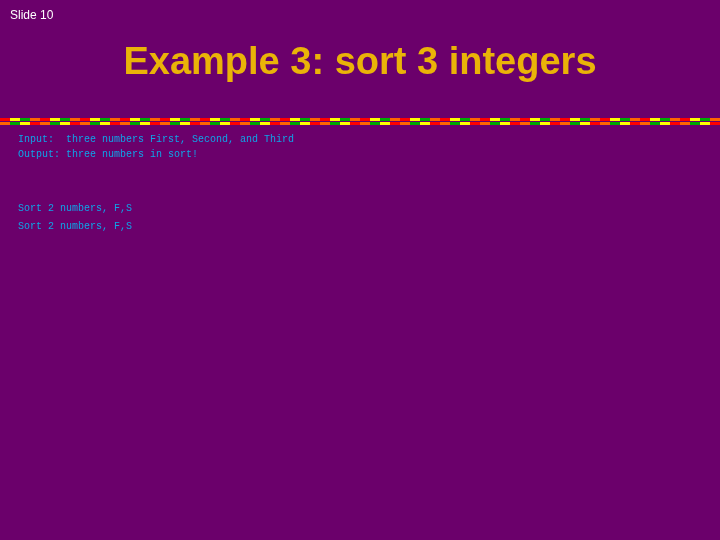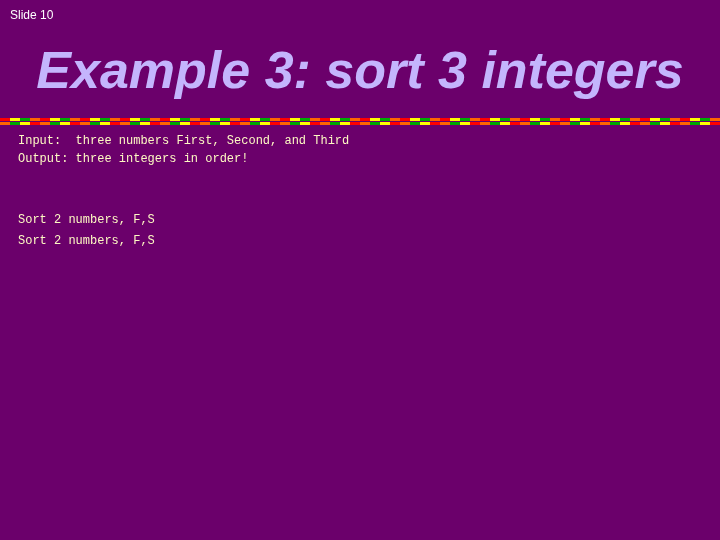--- a/index.html
+++ b/index.html
@@ -30,24 +30,23 @@
       position: absolute;
       top: 30px;
       left: 0;
       right: 0;
       text-align: center;
       padding: 10px 20px 14px;
     }
 
     .title-text {
       font-family: Arial, sans-serif;
-      font-size: 52px;
+      font-size: 38px;
       font-weight: bold;
-      color: #c4b5fd;
-      font-style: italic;
+      color: #eab308;
     }
 
     .divider {
       position: absolute;
       top: 118px;
       left: 0;
       right: 0;
       height: 3px;
       background: repeating-linear-gradient(
         90deg,
@@ -79,22 +78,22 @@
         #ff0000 30px,
         #ff0000 40px
       );
     }
 
     .content {
       position: absolute;
       top: 132px;
       left: 18px;
       right: 18px;
-      color: #fef9c3;
-      font-size: 12px;
+      color: #0ea5e9;
+      font-size: 10px;
       line-height: 1.5;
     }
 
     .input-output {
       margin-bottom: 20px;
     }
 
     .code-block {
       margin-top: 10px;
       line-height: 1.8;
@@ -113,21 +112,21 @@
 <div class="title-container">
   <span class="title-text">Example 3: sort 3 integers</span>
 </div>
 
 <div class="divider"></div>
 <div class="divider2"></div>
 
 <div class="content">
   <div class="input-output">
     <span class="code-line">Input:  three numbers First, Second, and Third</span>
-    <span class="code-line">Output: three integers in order!</span>
+    <span class="code-line">Output: three numbers in sort!</span>
   </div>
 
   <div class="code-block">
     <span class="code-line">&nbsp;</span>
     <span class="code-line">Sort 2 numbers, F,S</span>
     <span class="code-line">Sort 2 numbers, F,S</span>
   </div>
 </div>
 
 </body></html>

